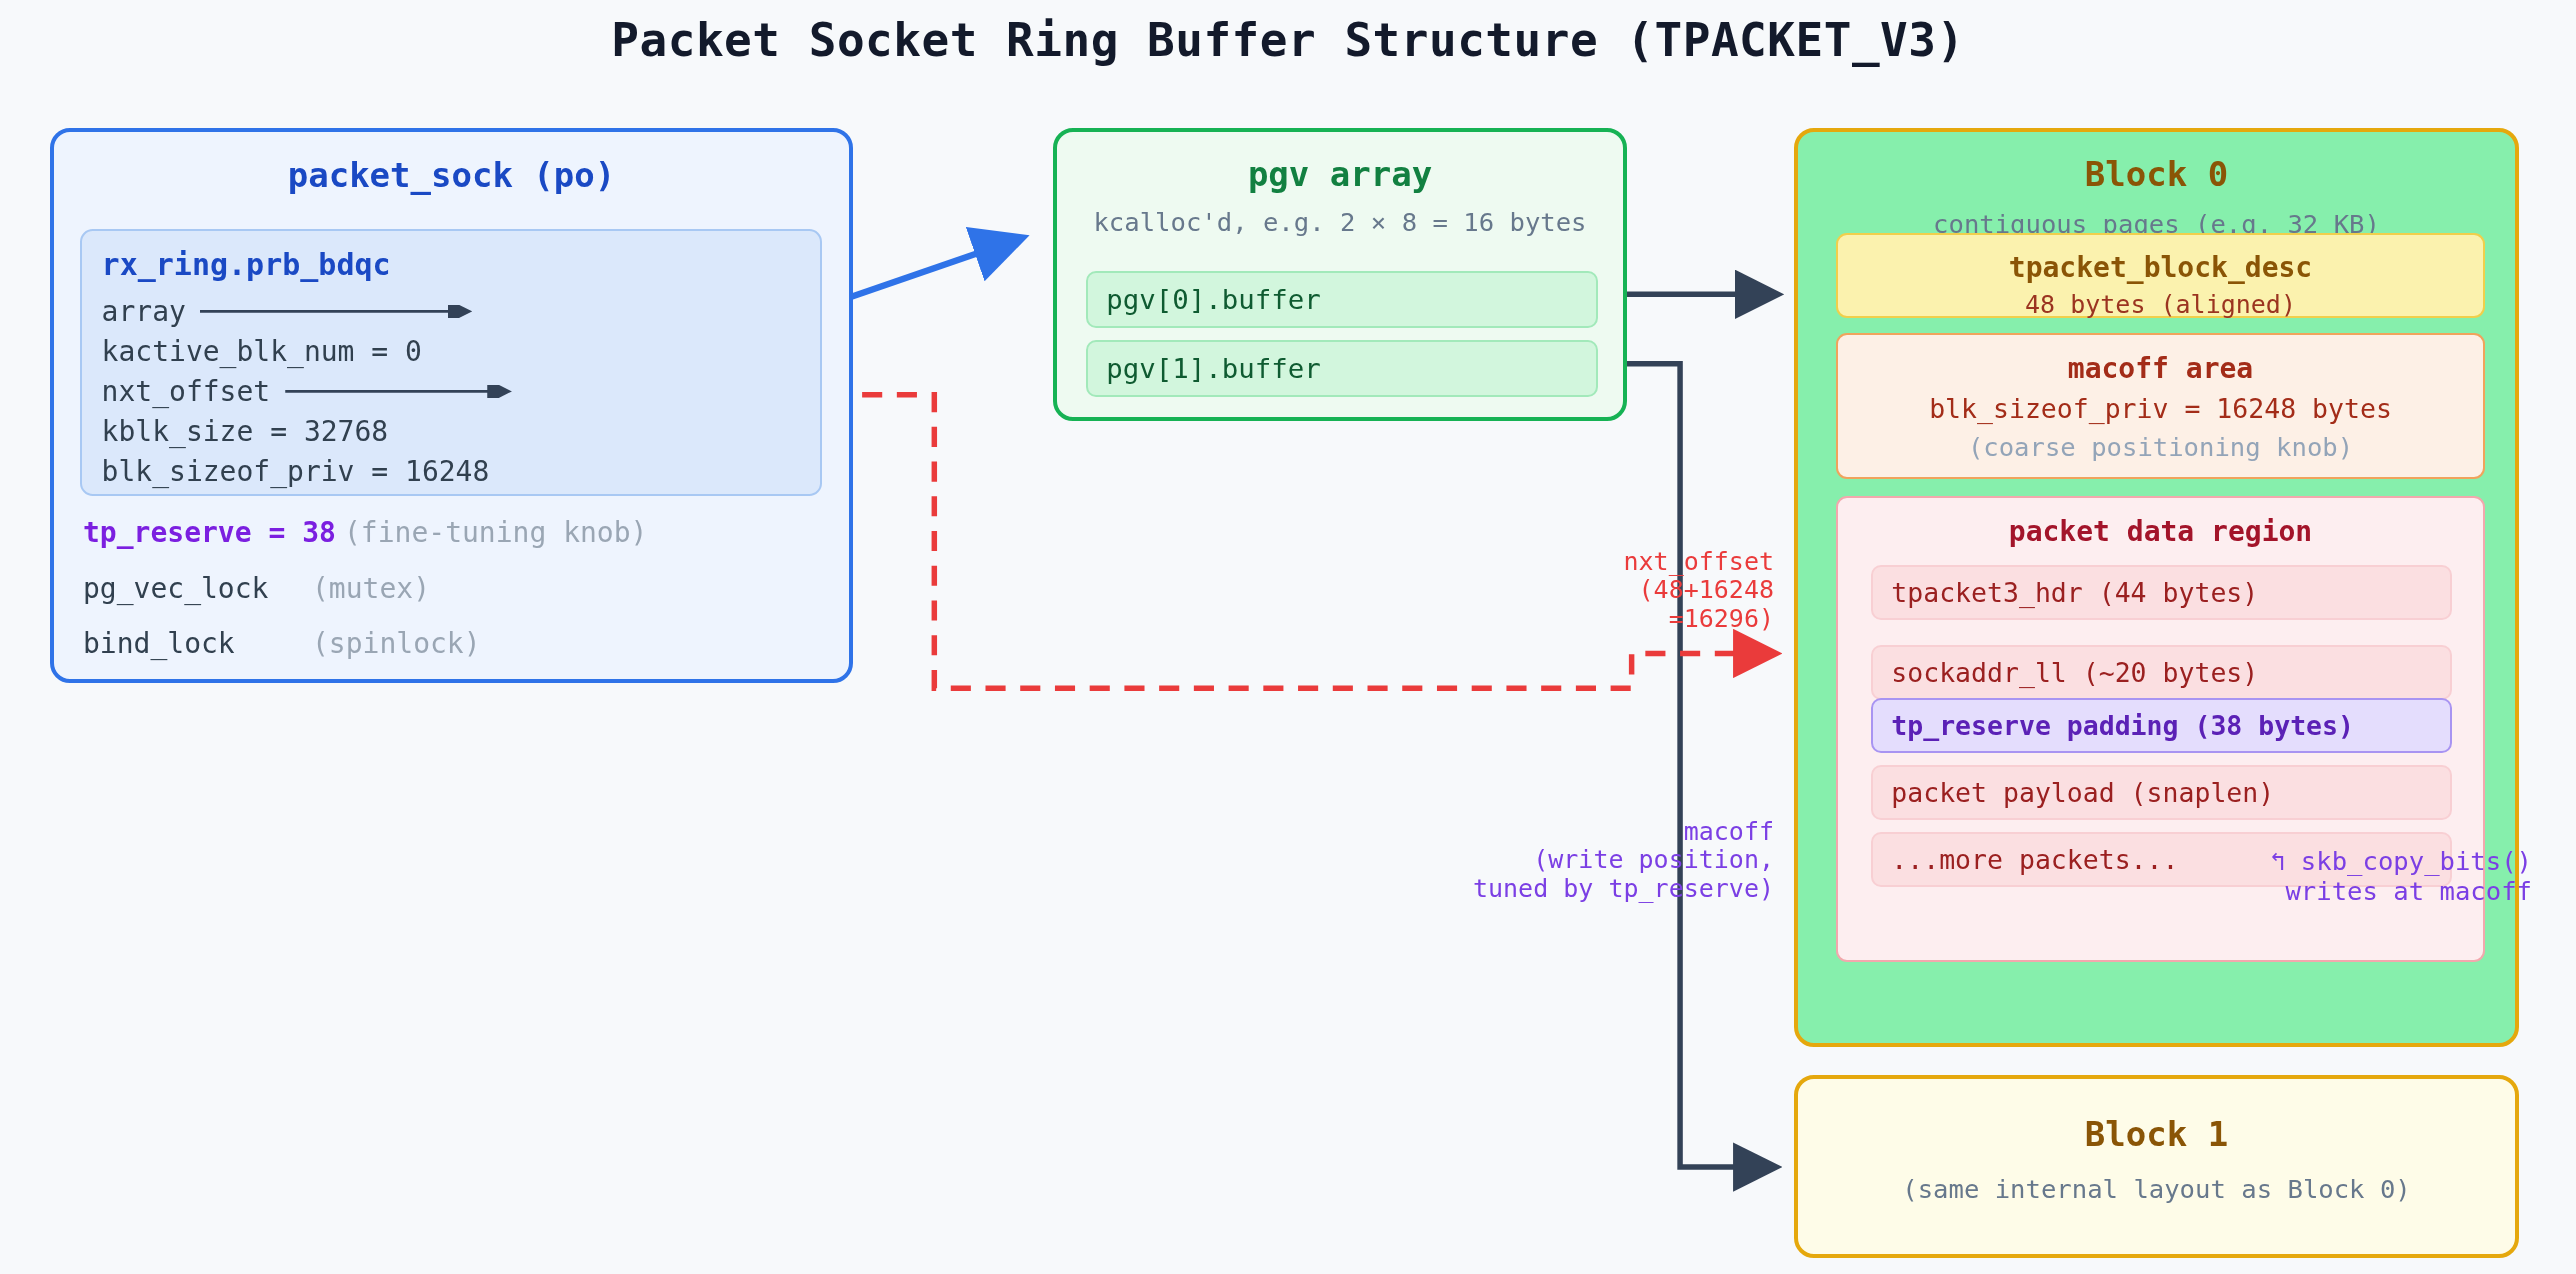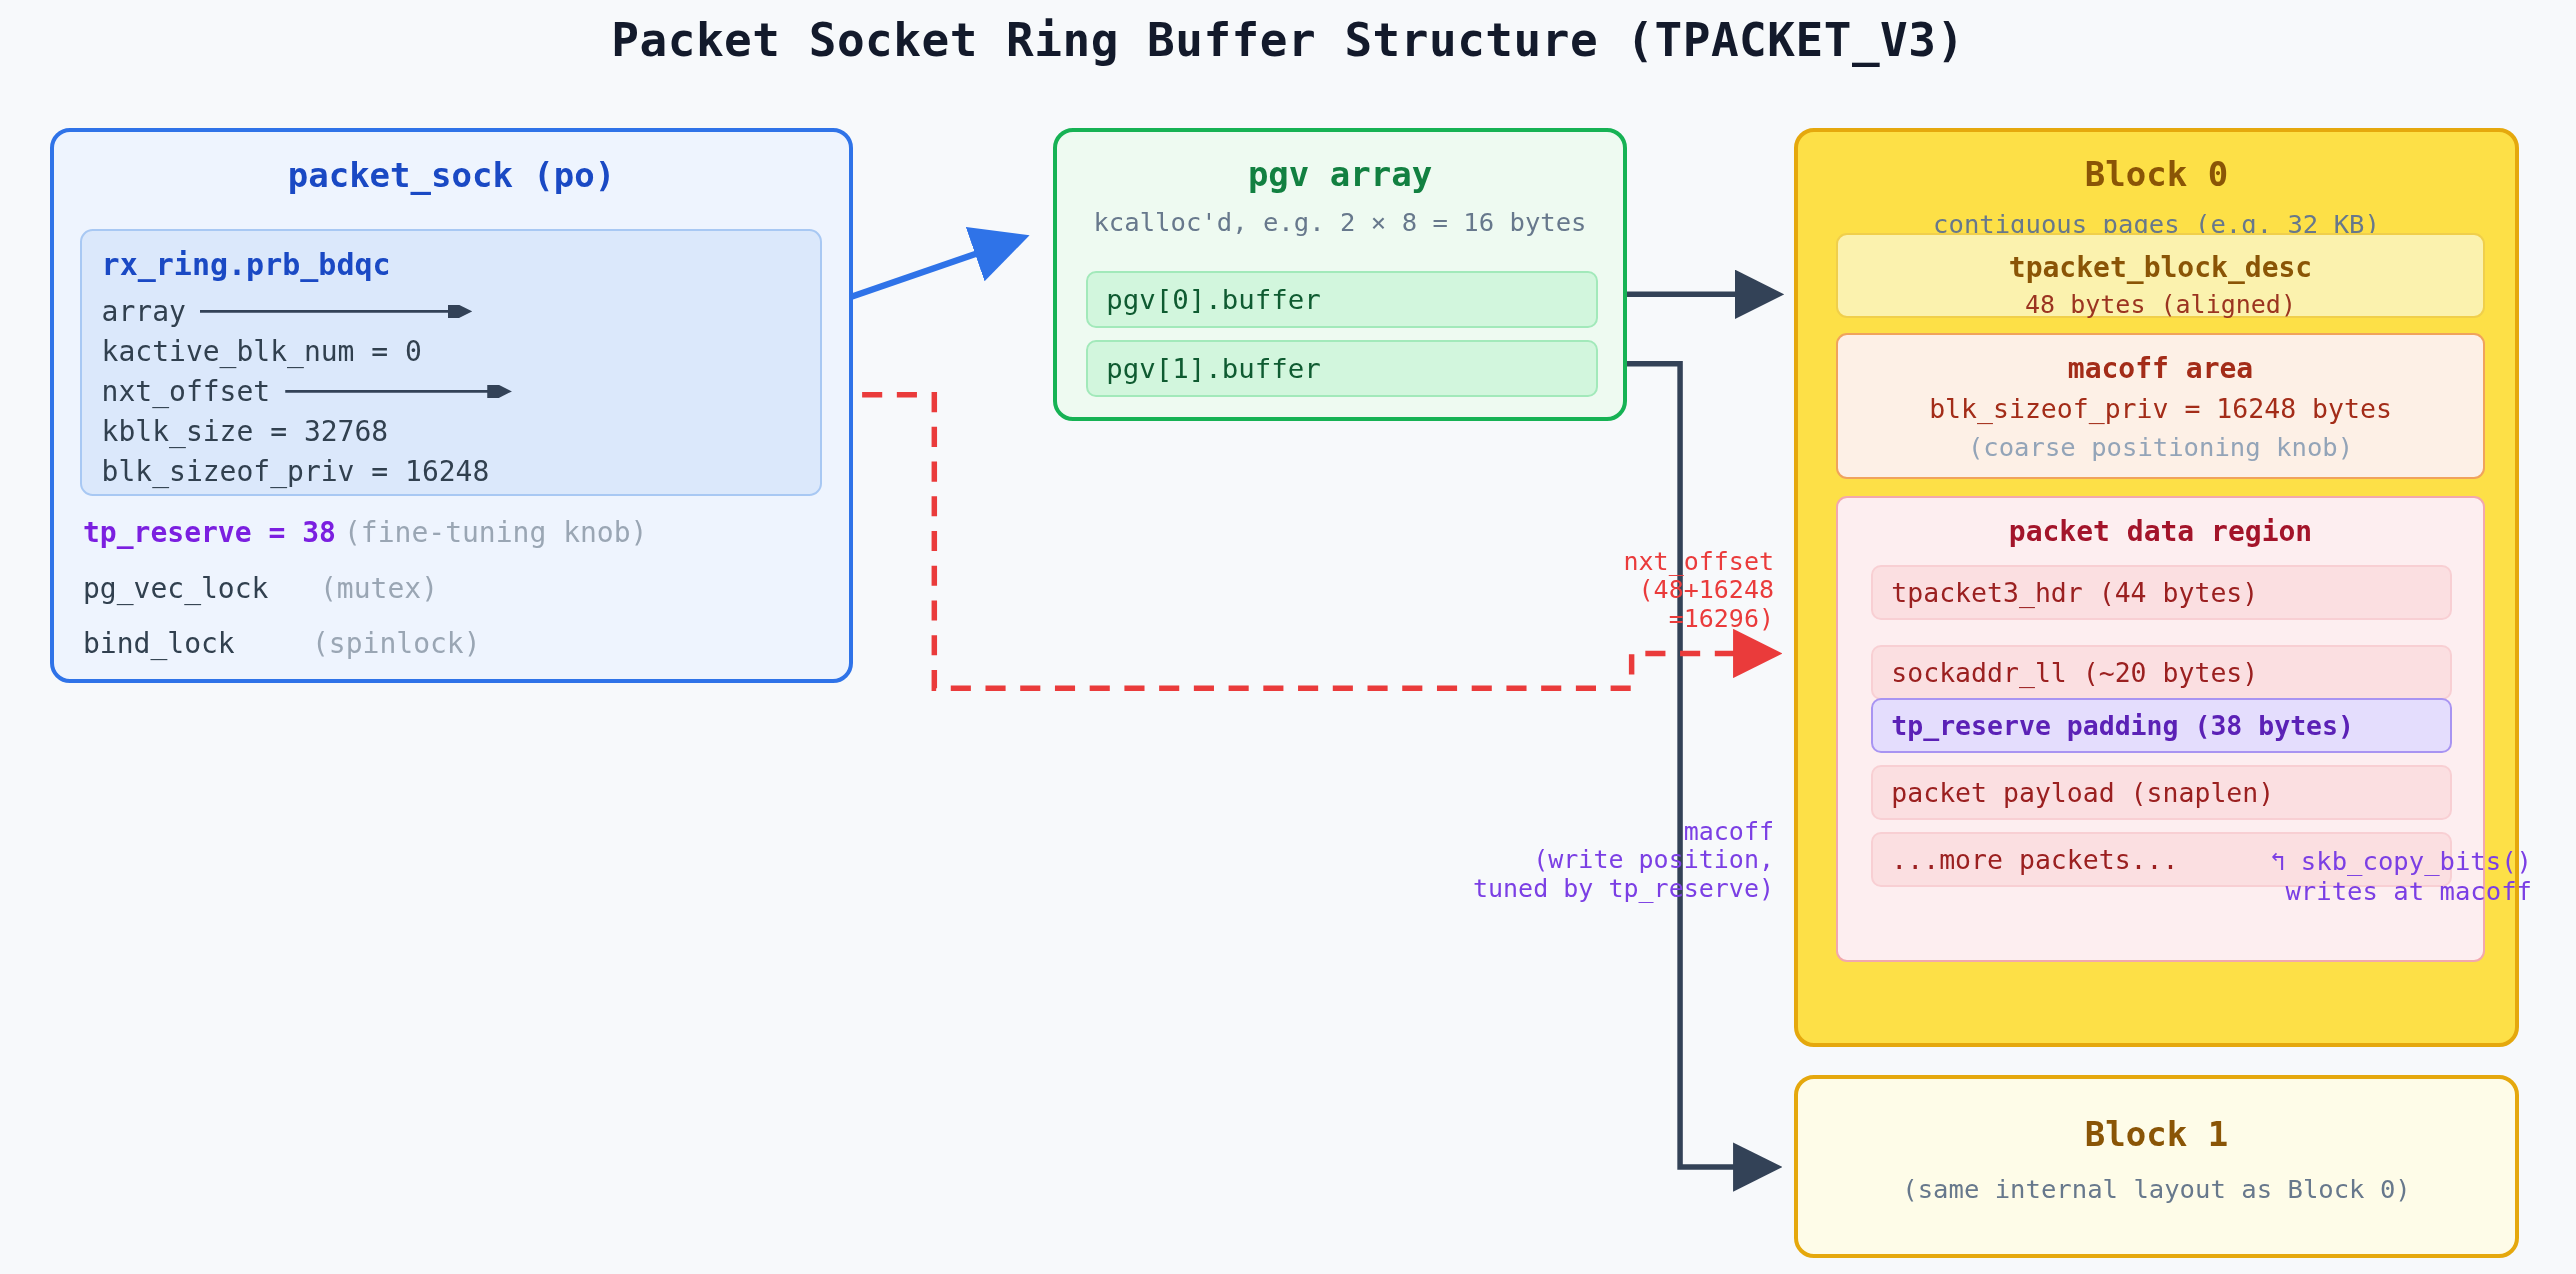--- a/index.html
+++ b/index.html
@@ -91,21 +91,21 @@
     border: 2.7px solid #a2e9ba;
     border-radius: 10px;
     display: flex; align-items: center;
     padding-left: 18.3px;
     font-size: 27.4px; color: #0f5b31;
   }
 
   
   .panel-block0 {
     left: 1794px; top: 128px; width: 725px; height: 919px;
-    background: #fde047;
+    background: #86efac;
     border: 4.6px solid #e5a80d;
     border-radius: 20px;
   }
   .panel-block0 .hdr {
     text-align: center; margin-top: 22px;
     font-size: 34px; font-weight: bold; color: #8a5506;
   }
   .panel-block0 .subtitle {
     text-align: center; margin-top: 14.6px;
     font-size: 25.6px; color: #67788c;
@@ -275,21 +275,21 @@
 
       <div class="fieldrow">
         <span>blk_sizeof_priv = 16248</span>
       </div>
     </div>
 
     <div class="sockrow hi" style="top:384px;">
       <span class="nm" style="width:261px;">tp_reserve = 38</span>
       <span class="note">(fine-tuning knob)</span>
     </div>
-    <div class="sockrow" style="top:440px;gap:8px;">
+    <div class="sockrow" style="top:440px;">
       <span class="nm" style="width:229px;">pg_vec_lock</span>
       <span class="note">(mutex)</span>
     </div>
     <div class="sockrow" style="top:495px;">
       <span class="nm" style="width:229px;">bind_lock</span>
       <span class="note">(spinlock)</span>
     </div>
   </div>
 
   <div class="panel panel-pgv">

